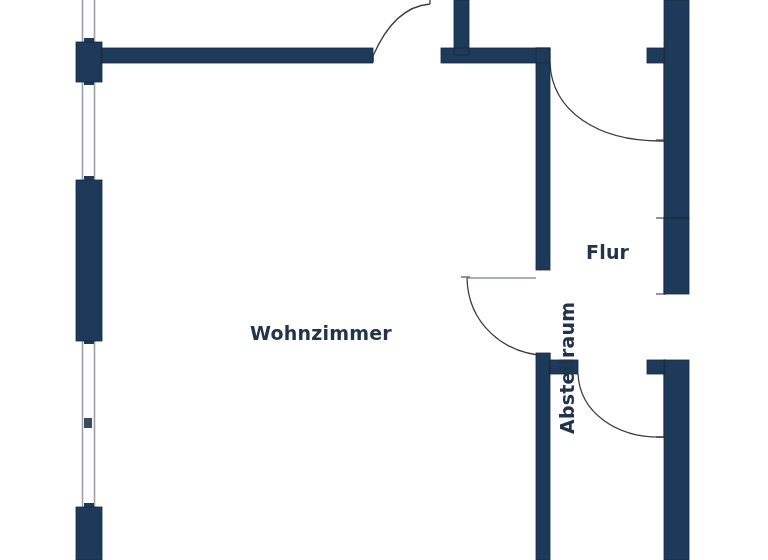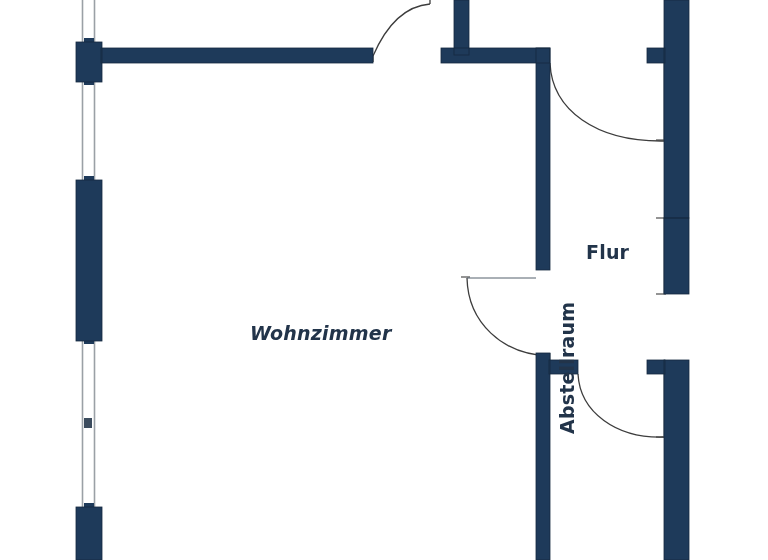--- a/index.html
+++ b/index.html
@@ -30,21 +30,20 @@
     font-family: "DejaVu Sans", sans-serif;
     font-weight: bold;
     color: #22344a;
     white-space: nowrap;
     letter-spacing: 0.2px;
   }
   #label-wohnzimmer {
     left: 250px;
     top: 322px;
     font-size: 19px;
-    font-style: italic;
   }
   #label-flur {
     left: 586px;
     top: 194px;
     font-size: 19px;
     margin-top: 47px;
   }
   #label-abstellraum {
     left: 556px;
     top: 434px;

